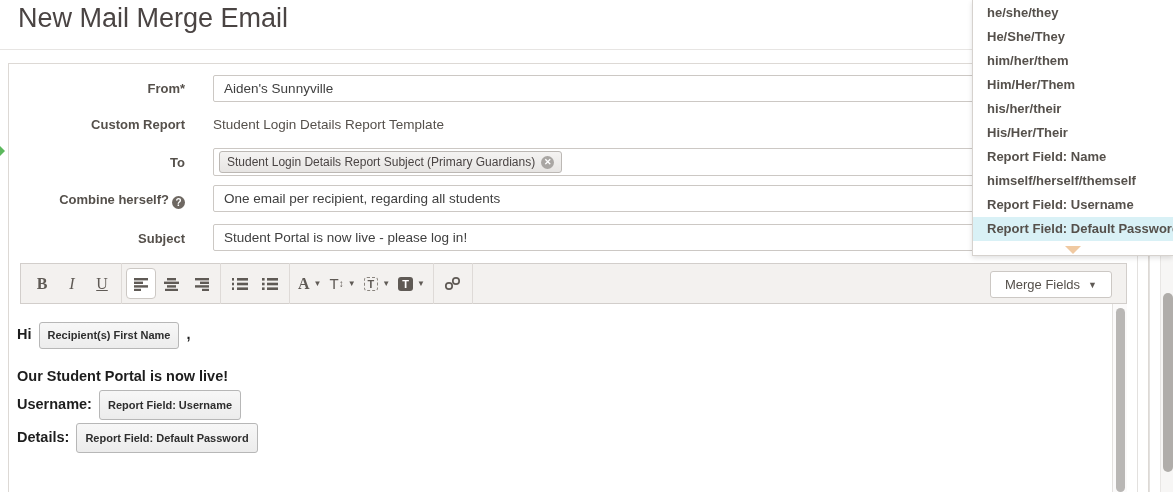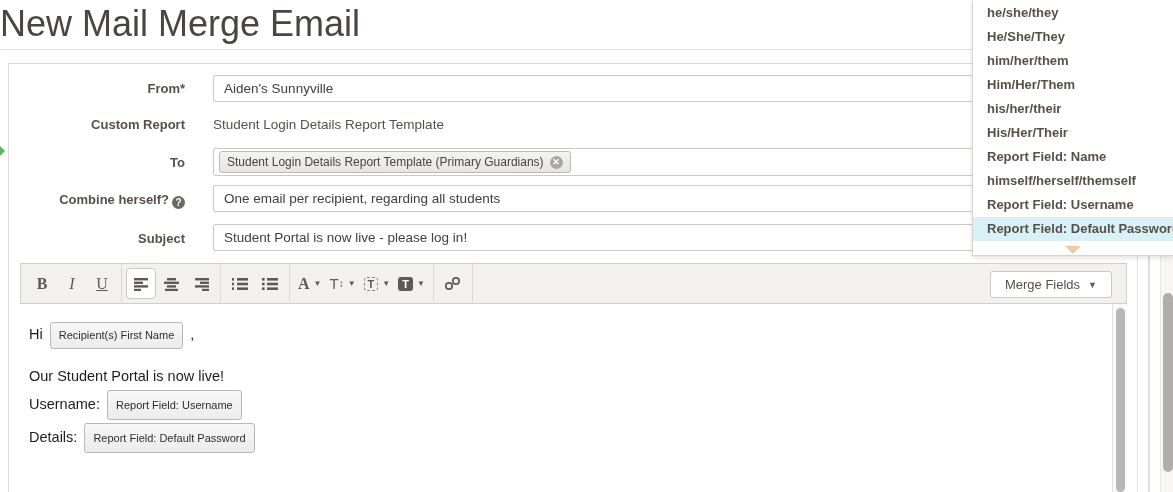--- a/index.html
+++ b/index.html
@@ -1,20 +1,20 @@
 <!DOCTYPE html>
 <html><head>
 <meta charset="utf-8">
 <style>
   * { margin:0; padding:0; box-sizing:border-box; }
   html,body { width:1173px; height:492px; overflow:hidden; background:#fff;
               font-family:"Liberation Sans", sans-serif; }
 
   
-  .page-title { position:absolute; left:0; top:3px; font-size:36px; font-weight:normal;
+  .page-title { position:absolute; left:18px; top:3px; font-size:27px; font-weight:normal;
                 color:#4a4443; letter-spacing:0; }
   .title-rule { position:absolute; left:0; top:49px; width:1173px; height:0;
                 border-top:1px solid #e7e5e3; }
 
   
   .panel { position:absolute; left:8px; top:63px; width:1141px; height:437px;
            border:1px solid #ddd9d5; background:#fff; }
   .green-marker { position:absolute; left:0; top:146px; width:0; height:0;
                   border-top:5px solid transparent; border-bottom:5px solid transparent;
                   border-left:5px solid #5cb85c; z-index:3; }
@@ -51,23 +51,23 @@
   .bars { display:block; }
   .fmt-dashed { display:inline-block; border:1px dashed #8a857f; border-radius:3px;
                 font-size:11px; font-weight:bold; padding:0px 3px; color:#5f5a55; }
   .fmt-solid { display:inline-block; background:#5f5a55; border-radius:3px; color:#fff;
                font-size:11px; font-weight:bold; padding:1px 4px; }
   .merge-btn { position:absolute; right:14px; top:7px; height:27px; background:#fff;
                border:1px solid #ccc8c4; border-radius:3px; display:flex; align-items:center;
                padding:0 14px; font-size:13px; color:#55504b; cursor:pointer; }
   .merge-btn .caret { font-size:9px; margin-left:8px; }
 
-  .editor-area { position:absolute; left:24px; top:304px; width:1092px; height:188px;
+  .editor-area { position:absolute; left:12px; top:304px; width:1092px; height:188px;
                  background:#fff; overflow:hidden; padding:4px 10px 8px 5px;
-                 font-size:14.5px; color:#1d1d1d; }
+                 font-size:14.5px; color:#1d1d1d;font-weight:bold; }
   .editor-area p { margin-top:14px; line-height:21px; }
   .mf-token { display:inline-block; background:linear-gradient(#f7f7f7,#ececec);
               border:1px solid #b7b7b7; border-radius:3px; padding:2px 8px;
               font-size:11px; color:#2e2e2e; margin:0 3px; white-space:nowrap; }
   .ed-line { margin-top:3px; line-height:24px; }
 
   
   .ed-scroll-track { position:absolute; left:1112px; top:304px; width:15px; height:188px;
                      background:#fbfafa; border-left:1px solid #e3e1df; }
   .ed-scroll-thumb { position:absolute; left:3px; top:4px; width:9px; height:184px;
@@ -103,21 +103,21 @@
 
 <div class="form-label" style="top:81px;">From*</div>
 <input class="text-input" style="top: 75px;" value="Aiden's Sunnyville">
 
 <div class="form-label" style="top:117px;">Custom Report</div>
 <div class="static-value" style="top:117px;">Student Login Details Report Template</div>
 
 <div class="form-label" style="top:155px;">To</div>
 <div class="token-box" style="top:148px;">
   <span class="token-pill">
-    <span>Student Login Details Report Template (Primary Guardians)</span>
+    <span>Student Login Details Report Subject (Primary Guardians)</span>
     <span class="token-close">✕</span>
   </span>
 </div>
 
 <div class="form-label" style="top:192px;">
   <span>Combine herself?</span><span class="help-icon">?</span>
 </div>
 <div class="text-input" style="top:185px; line-height:25px;">One email per recipient, regarding all students</div>
 
 <div class="form-label" style="top:231px;">Subject</div>

